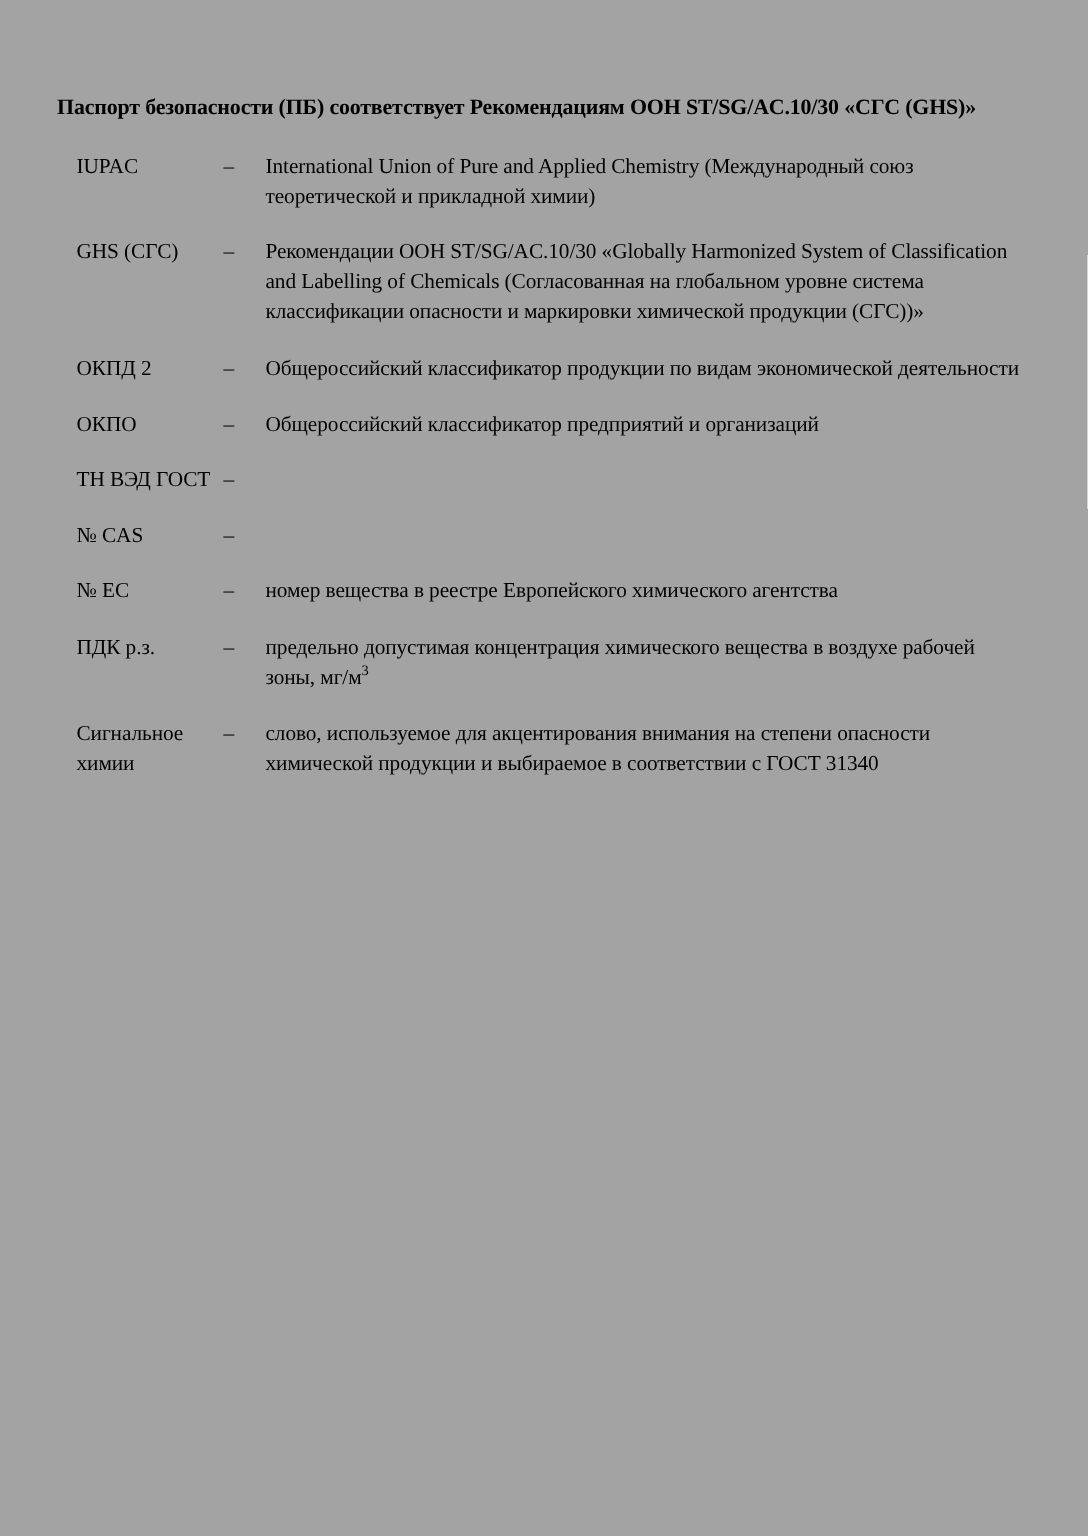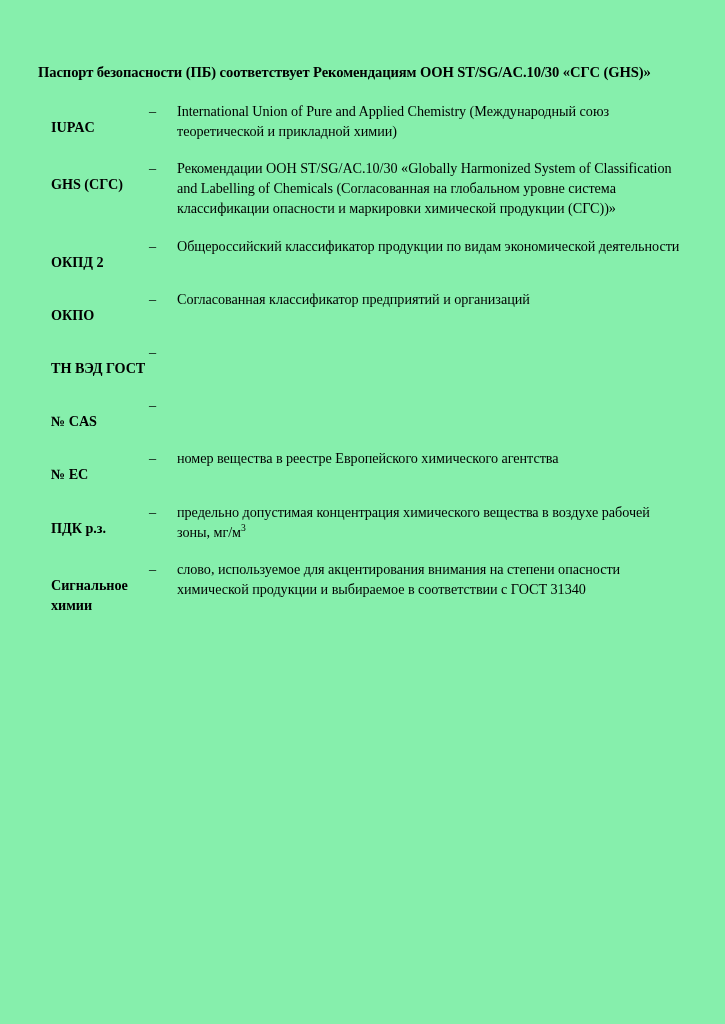--- a/index.html
+++ b/index.html
@@ -12,21 +12,21 @@
     width: 725px;
     height: 1024px;
     font-family: "Liberation Serif", "DejaVu Serif", serif;
     color: #000000;
     -webkit-font-smoothing: antialiased;
   }
   .page {
     position: relative;
     width: 725px;
     height: 1024px;
-    background: #86efac;
+    background: #a3a3a3;
     overflow: hidden;
   }
   .doc-body {
     position: absolute;
     left: 38px;
     top: 62px;
     width: 655px;
   }
   .doc-heading {
     font-size: 14.6px;
@@ -44,24 +44,23 @@
     display: flex;
     align-items: flex-start;
     margin-bottom: 17px;
   }
   .term {
     flex: 0 0 110px;
     width: 110px;
     padding-left: 13px;
     box-sizing: border-box;
     font-size: 14.2px;
-    font-weight: bold;
+    font-weight: normal;
     line-height: 20.2px;
     letter-spacing: -0.05px;
-    margin-top: 16px;
   }
   .dash {
     flex: 0 0 28px;
     width: 28px;
     font-size: 14.2px;
     line-height: 20.2px;
     text-align: left;
     padding-left: 1px;
   }
   .definition {
@@ -101,21 +100,21 @@
 
       <div class="entry">
         <div class="term">ОКПД 2</div>
         <div class="dash">–</div>
         <div class="definition">Общероссийский классификатор продукции по видам экономической деятельности</div>
       </div>
 
       <div class="entry">
         <div class="term">ОКПО</div>
         <div class="dash">–</div>
-        <div class="definition">Согласованная классификатор предприятий и организаций</div>
+        <div class="definition">Общероссийский классификатор предприятий и организаций</div>
       </div>
 
       <div class="entry">
         <div class="term">ТН ВЭД ГОСТ</div>
         <div class="dash">–</div>
       </div>
 
       <div class="entry">
         <div class="term">№ CAS</div>
         <div class="dash">–</div>

